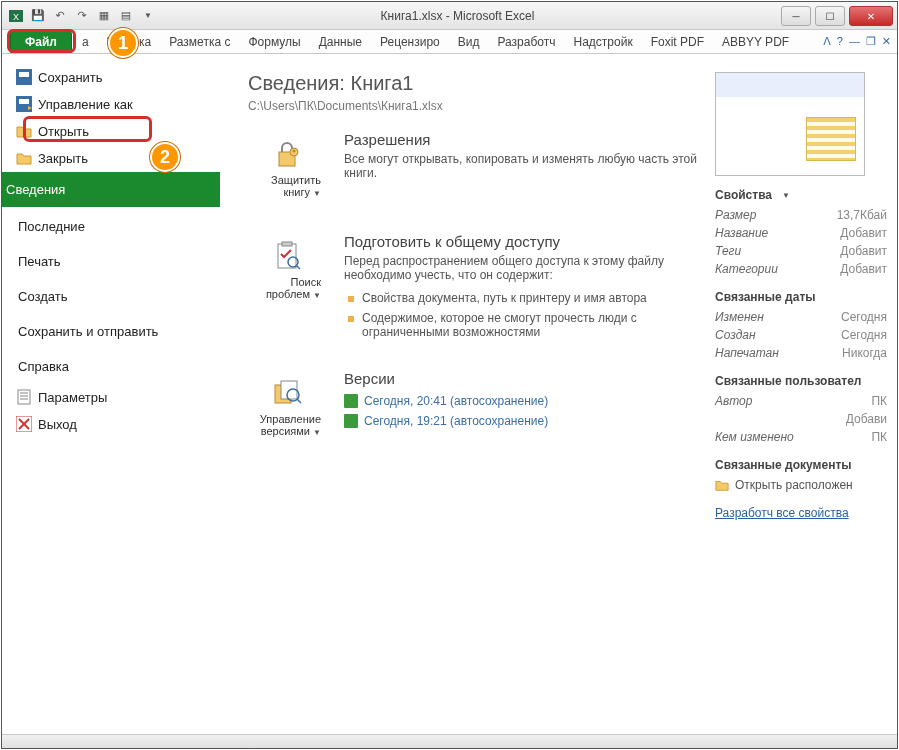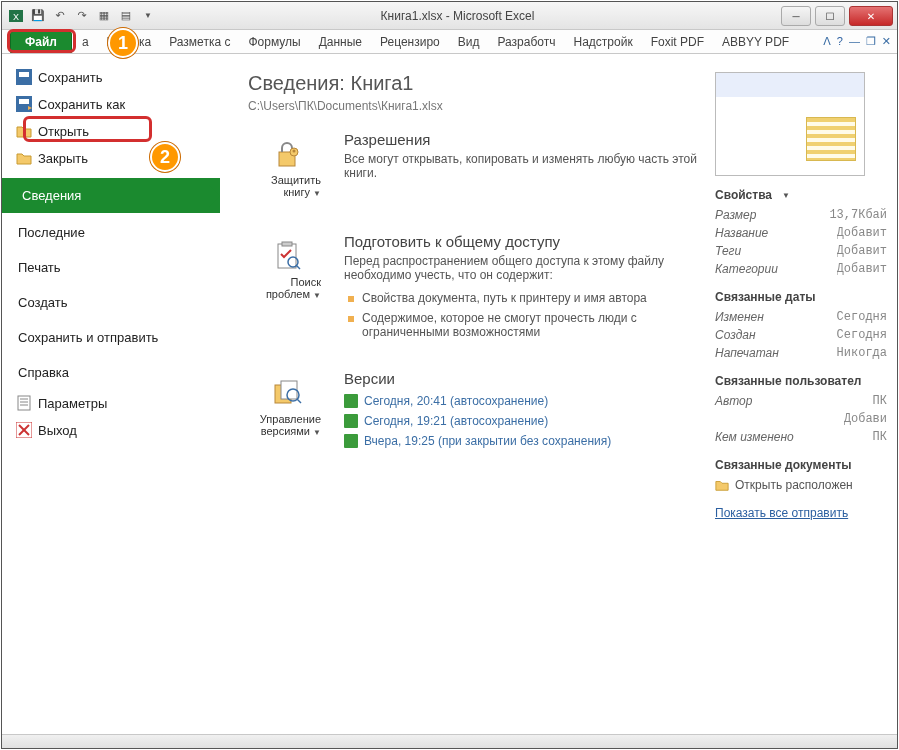--- a/index.html
+++ b/index.html
@@ -17,21 +17,21 @@
 .tab.file { background: #1b8a2f; color: #fff; font-weight: bold; padding: 3px 14px; border: 1px solid #0f6b20; }
 .ribbon-right { margin-left: auto; display: flex; gap: 6px; padding-right: 6px; color: #3b6ea5; font-size: 11px; }
 .ribbon-right span { cursor: pointer; }
 .annot { position: absolute; width: 30px; height: 30px; border-radius: 50%; background: #ff9800; color: #fff; font-size: 18px; font-weight: bold; display: flex; align-items: center; justify-content: center; border: 2px solid #fff; box-shadow: 0 0 0 1px #cc6a00; z-index: 50; }
 .highlight1 { position: absolute; left: 7px; top: 29px; width: 69px; height: 24px; border: 3px solid #d32f2f; border-radius: 6px; z-index: 40; pointer-events: none; }
 .highlight2 { position: absolute; left: 23px; top: 116px; width: 129px; height: 26px; border: 3px solid #d32f2f; border-radius: 6px; z-index: 40; pointer-events: none; }
 .backstage { flex: 1; display: flex; background: #fff; overflow: hidden; }
 .sidemenu { width: 218px; background: #fff; border-right: 0; padding-top: 10px; font-size: 13px; }
 .sideitem { padding: 6px 10px 6px 36px; position: relative; cursor: pointer; color: #222; }
 .sideitem .sicon { position: absolute; left: 14px; top: 5px; width: 16px; height: 16px; }
-.sideitem.sel { background: #1b8a2f; color: #fff; padding: 10px 10px 10px 20px; position: relative; margin-top: 6px; margin-bottom: 2px; }
+.sideitem.sel { background: #1b8a2f; color: #fff; padding: 10px 10px 10px 4px; position: relative; margin-bottom: 2px; }
 .sideitem.sel::after { content: ""; position: absolute; right: -11px; top: 50%; transform: translateY(-50%); border: 11px solid transparent; border-left-color: #1b8a2f; }
 .sideitem.plain { padding: 10px 10px 10px 16px; }
 .content { flex: 1; padding: 18px 10px 10px 28px; overflow: hidden; display: flex; }
 .midcol { flex: 1; min-width: 0; }
 .heading { font-size: 20px; color: #555; margin-bottom: 4px; }
 .subpath { font-size: 12px; color: #777; margin-bottom: 18px; }
 .section { display: flex; gap: 18px; margin-bottom: 28px; }
 .bigbtn { width: 78px; text-align: right; padding: 6px 4px; border: 1px solid transparent; border-radius: 3px; cursor: pointer; }
 .bigbtn .bicon { width: 32px; height: 32px; margin: 0 auto 4px; display: flex; align-items: center; justify-content: center; font-size: 24px; }
 .bigbtn .blabel { font-size: 11px; color: #333; }
@@ -45,21 +45,21 @@
 .vitem { display: flex; align-items: center; gap: 6px; padding: 3px 0; font-size: 12px; color: #3b6ea5; cursor: pointer; }
 .vitem .vicon { width: 14px; height: 14px; background: #3b9b3b; display: inline-block; border-radius: 1px; }
 .rightcol { width: 172px; font-size: 12px; color: #666; border-left: 0; }
 .thumb { width: 150px; height: 104px; border: 1px solid #bbb; margin-bottom: 10px; background: linear-gradient(#e8eefb 0 24%, #fff 24% 100%); position: relative; overflow: hidden; }
 .thumb::after { content: ""; position: absolute; right: 8px; top: 44px; width: 48px; height: 42px; background: repeating-linear-gradient(#f0d070 0 4px, #fffbe8 4px 8px); border: 1px solid #d8b850; }
 .propgroup { margin-bottom: 12px; }
 .pghead { color: #444; font-weight: bold; margin-bottom: 4px; font-size: 12px; display: flex; align-items: center; gap: 10px; margin-top: 12px; }
 .pghead .arrow { font-size: 8px; color: #555; }
 .prow { display: flex; justify-content: space-between; padding: 2px 0; white-space: nowrap; }
 .prow .k { color: #666; font-style: italic; }
-.prow .v { color: #888; overflow: hidden; text-overflow: clip; font-family: Liberation Mono, monospace; }
+.prow .v { color: #888; overflow: hidden; text-overflow: clip; }
 .link { color: #2b5fa0; cursor: pointer; text-decoration: underline; font-size: 12px; }
 .statusbar { height: 14px; background: linear-gradient(#f0f0f0,#e0e0e0); border-top: 1px solid #c8c8c8; }
 .sicon svg, .bicon svg { width: 100%; height: 100%; }
 </style>
 </head>
 <body>
 
 <div class="window">
   <div class="titlebar">
     <div class="qat">
@@ -114,21 +114,21 @@
               <rect x="3" y="3" width="10" height="5" fill="#fff"></rect>
             </svg></span>
         <span>Сохранить</span>
       </div>
       <div class="sideitem">
         <span class="sicon"><svg viewBox="0 0 16 16">
               <rect width="16" height="16" fill="#3b6ea5"></rect>
               <rect x="3" y="3" width="10" height="5" fill="#fff"></rect>
               <polygon points="12,10 16,12 12,14" fill="#f0b050"></polygon>
             </svg></span>
-        <span>Сохранить как</span>
+        <span>Управление как</span>
       </div>
       <div class="sideitem">
         <span class="sicon"><svg viewBox="0 0 16 16">
               <path d="M1 4 h5 l2 2 h7 v8 h-14 z" fill="#f4c96a" stroke="#c89a30"></path>
             </svg></span>
         <span>Открыть</span>
       </div>
       <div class="sideitem">
         <span class="sicon"><svg viewBox="0 0 16 16">
               <path d="M1 4 h5 l2 2 h7 v8 h-14 z" fill="#f4c96a" stroke="#c89a30"></path>
@@ -234,24 +234,20 @@
             <div class="stitle">Версии</div>
             <div class="vlist">
               <div class="vitem">
                   <span class="vicon"></span>
                   <span>Сегодня, 20:41 (автосохранение)</span>
                 </div>
               <div class="vitem">
                   <span class="vicon"></span>
                   <span>Сегодня, 19:21 (автосохранение)</span>
                 </div>
-              <div class="vitem">
-                  <span class="vicon"></span>
-                  <span>Вчера, 19:25 (при закрытии без сохранения)</span>
-                </div>
             </div>
           </div>
         </div>
       </div>
 
       <div class="rightcol">
         <div class="thumb"></div>
         <div class="propgroup">
           <div class="pghead">
               <span>Свойства</span>
@@ -306,21 +302,21 @@
         </div>
         <div class="propgroup">
           <div class="pghead">Связанные документы</div>
           <div class="prow" style="justify-content:flex-start;gap:6px">
             <span style="width:14px;height:14px;display:inline-block"><svg viewBox="0 0 16 16">
                   <path d="M1 4 h5 l2 2 h7 v8 h-14 z" fill="#f4c96a" stroke="#c89a30"></path>
                 </svg></span>
             <span style="color:#555">Открыть расположен</span>
           </div>
         </div>
-        <div class="link">Показать все отправить</div>
+        <div class="link">Разработч все свойства</div>
       </div>
     </div>
   </div>
 
   <div class="statusbar"></div>
 </div>
 
 <div class="highlight1"></div>
 <div class="annot" style="left:108px; top:28px">1</div>
 <div class="highlight2"></div>

